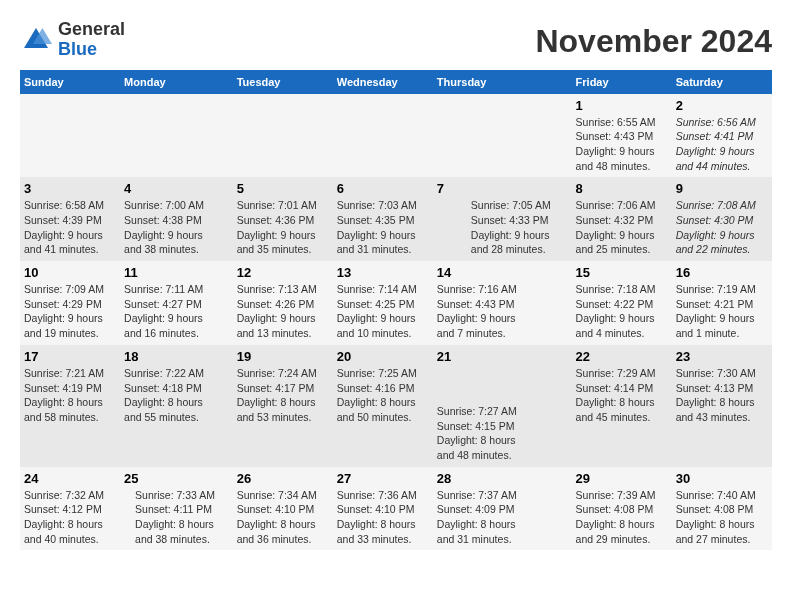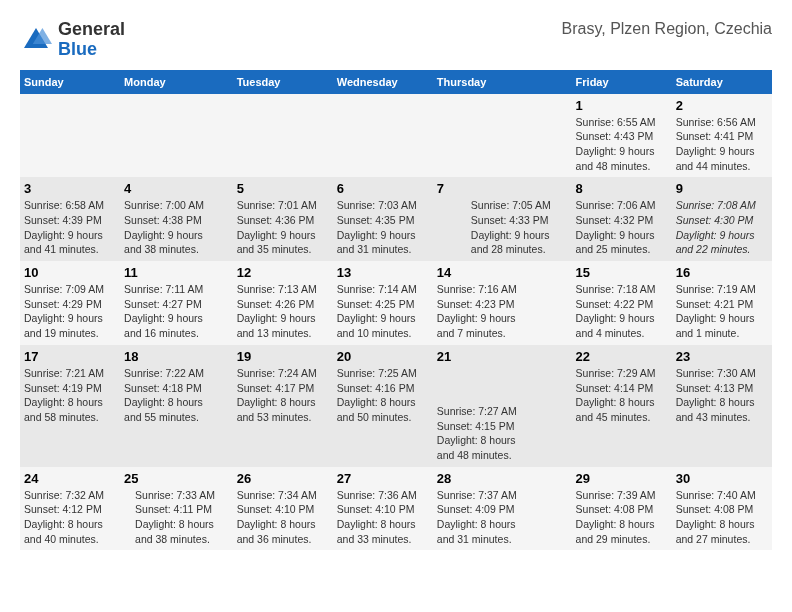--- a/index.html
+++ b/index.html
@@ -6,21 +6,21 @@
     body {
       font-family: Arial, sans-serif;
       background: #fff;
       width: 792px;
       min-height: 612px;
       padding: 20px;
     }
     .header-area {
       display: flex;
       justify-content: space-between;
-      align-items: flex-start;
+      align-items: flex-end;
       margin-bottom: 10px;
     }
     .logo {
       display: flex;
       align-items: center;
       gap: 6px;
     }
     .logo-text {
       display: flex;
       flex-direction: column;
@@ -105,21 +105,21 @@
     <svg class="logo-icon" viewBox="0 0 40 40">
       <polygon points="20,5 35,30 5,30" fill="#1a6bbf"></polygon>
       <polygon points="28,5 40,25 16,25" fill="#4a90d9" opacity="0.7"></polygon>
     </svg>
     <div class="logo-text">
       <span class="logo-general">General</span>
       <span class="logo-blue">Blue</span>
     </div>
   </div>
   <div class="title-area">
-    <div class="subtitle">Brasy, Plzen Region, Czechia</div>
+    <div class="main-title">November 2024</div>
   </div>
 </div>
 
 <table>
   <thead>
     <tr>
     <th>Sunday</th>
         <th>Monday</th>
         <th>Tuesday</th>
         <th>Wednesday</th>
@@ -137,21 +137,21 @@
         <td class="empty-cell"></td>
         <td>
           <span class="day-number">1</span>
           <div class="day-info" style="white-space: pre-line;">Sunrise: 6:55 AM
 Sunset: 4:43 PM
 Daylight: 9 hours
 and 48 minutes.</div>
         </td>
         <td>
           <span class="day-number">2</span>
-          <div class="day-info" style="white-space: pre-line;">Sunrise: 6:56 AM
+          <div class="day-info" style="white-space: pre-line; font-style: italic;">Sunrise: 6:56 AM
 Sunset: 4:41 PM
 Daylight: 9 hours
 and 44 minutes.</div>
         </td>
       </tr>
       <tr>
         <td>
           <span class="day-number">3</span>
           <div class="day-info" style="white-space: pre-line;">Sunrise: 6:58 AM
 Sunset: 4:39 PM
@@ -226,21 +226,21 @@
         <td>
           <span class="day-number">13</span>
           <div class="day-info" style="white-space: pre-line;">Sunrise: 7:14 AM
 Sunset: 4:25 PM
 Daylight: 9 hours
 and 10 minutes.</div>
         </td>
         <td>
           <span class="day-number">14</span>
           <div class="day-info" style="white-space: pre-line;">Sunrise: 7:16 AM
-Sunset: 4:23 PM
+Sunset: 4:43 PM
 Daylight: 9 hours
 and 7 minutes.</div>
         </td>
         <td>
           <span class="day-number">15</span>
           <div class="day-info" style="white-space: pre-line;">Sunrise: 7:18 AM
 Sunset: 4:22 PM
 Daylight: 9 hours
 and 4 minutes.</div>
         </td>

